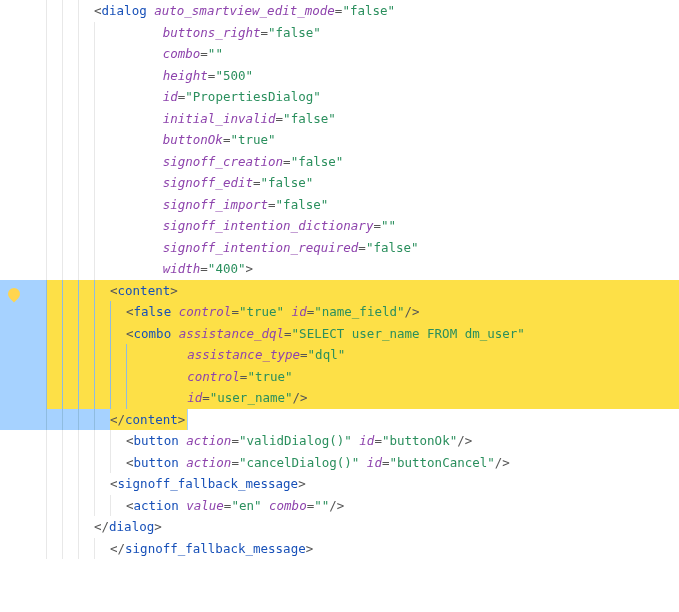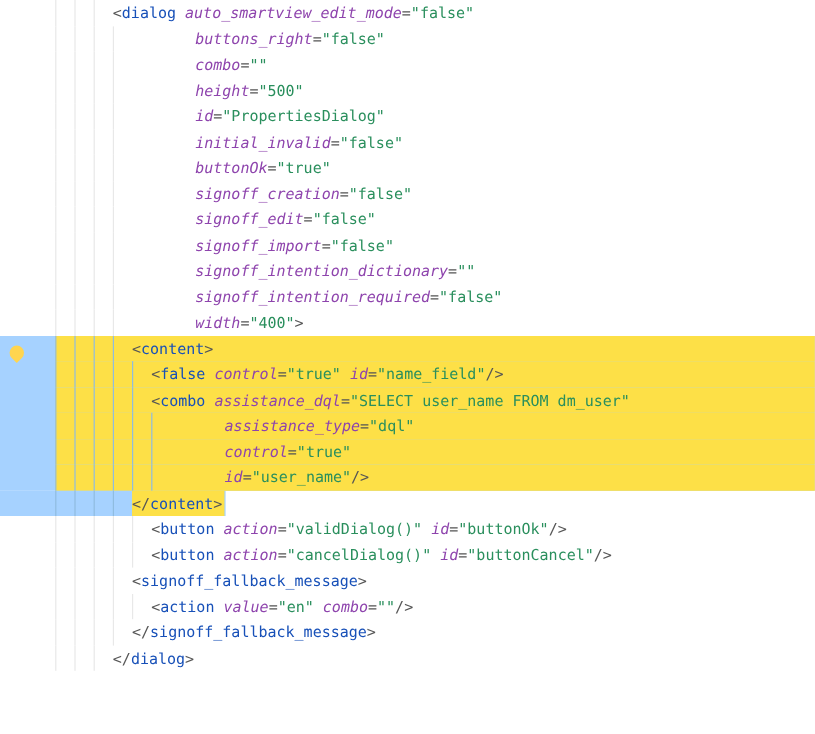--- a/index.html
+++ b/index.html
@@ -290,26 +290,26 @@
           <div class="ig"></div>
           <div class="ig"></div>
         </div>
         <span class="txt"><span class="p">&lt;</span><span class="tg">action</span><span class="c"> </span><span class="at">value</span><span class="eq">=</span><span class="vs">"en"</span><span class="c"> </span><span class="at">combo</span><span class="eq">=</span><span class="vs">""</span><span class="p">/&gt;</span></span>
       </div>
       <div class="line">
         <div class="indent-guides">
           <div class="ig"></div>
           <div class="ig"></div>
           <div class="ig"></div>
+        </div>
+        <span class="txt"><span class="p">&lt;/</span><span class="tg">dialog</span><span class="p">&gt;</span></span>
+      </div>
+      <div class="line">
+        <div class="indent-guides">
+          <div class="ig"></div>
+          <div class="ig"></div>
+          <div class="ig"></div>
           <div class="ig"></div>
         </div>
         <span class="txt"><span class="p">&lt;/</span><span class="tg">signoff_fallback_message</span><span class="p">&gt;</span></span>
-      </div>
-      <div class="line">
-        <div class="indent-guides">
-          <div class="ig"></div>
-          <div class="ig"></div>
-          <div class="ig"></div>
-        </div>
-        <span class="txt"><span class="p">&lt;/</span><span class="tg">dialog</span><span class="p">&gt;</span></span>
       </div>
     </div>
 </div>
 
 </body></html>

